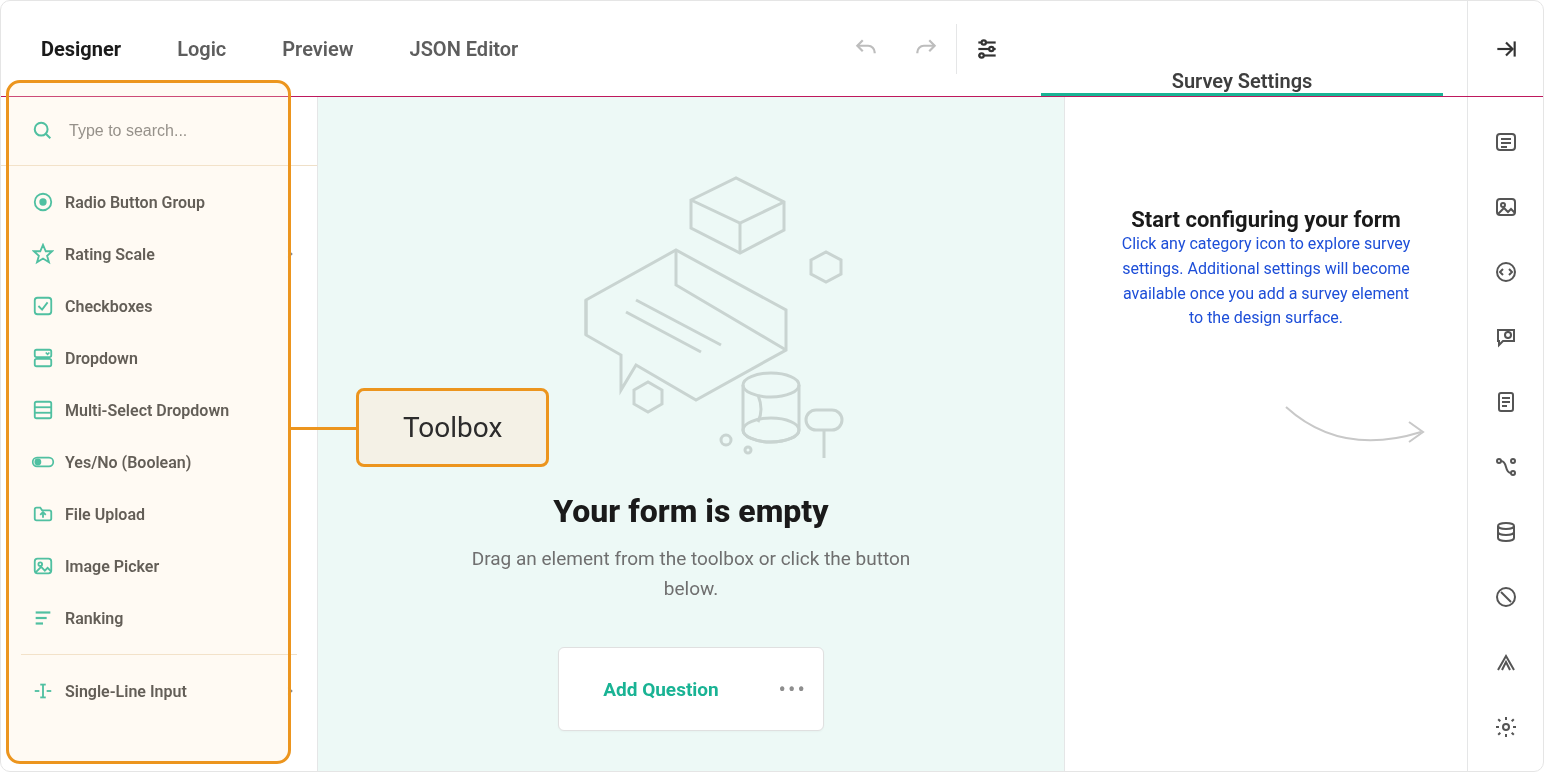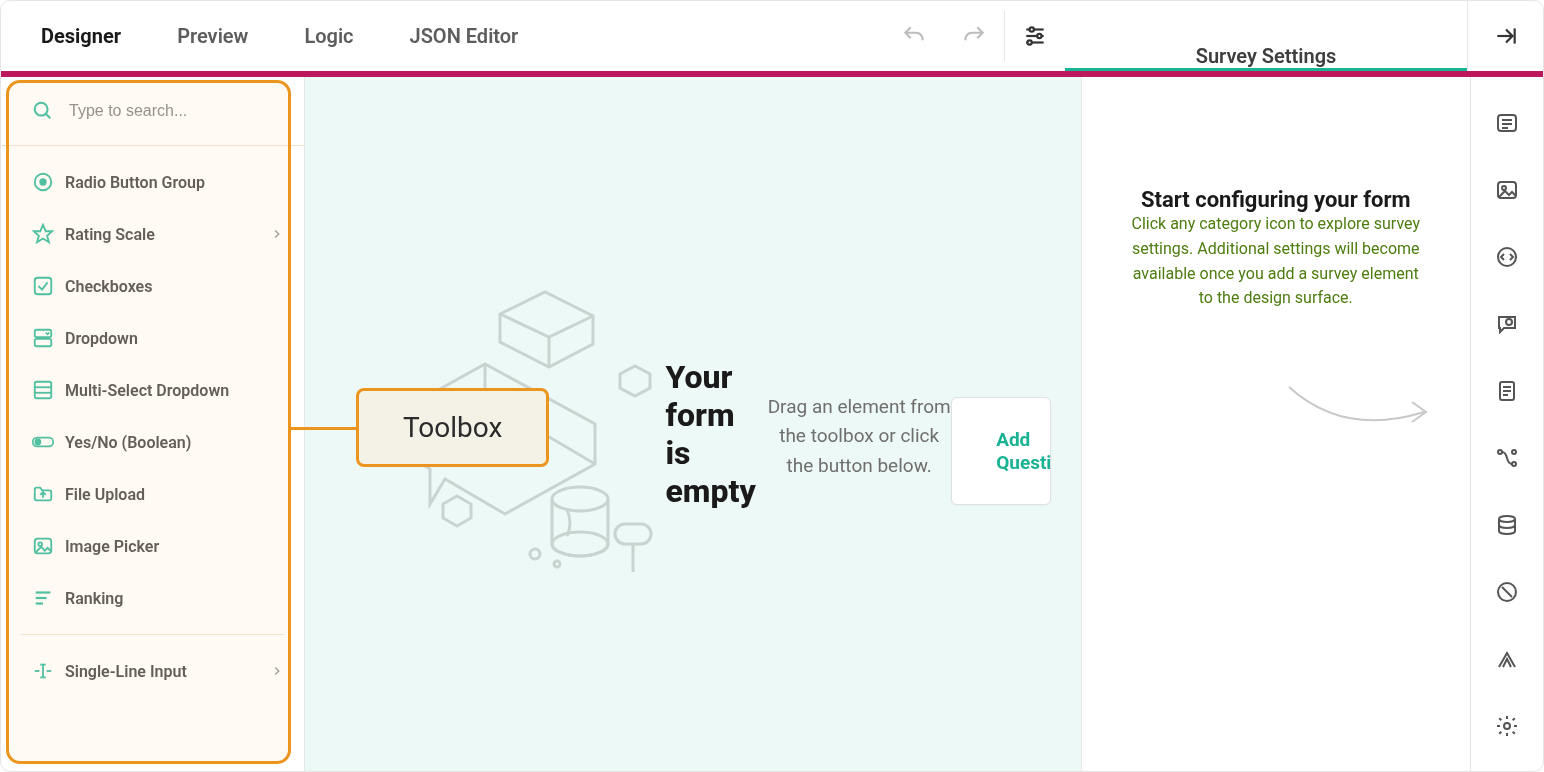--- a/index.html
+++ b/index.html
@@ -13,24 +13,25 @@
 }
 .app {
   display: flex;
   flex-direction: column;
   width: 100%;
   height: 100%;
   border: 1px solid #e5e5e5;
   border-radius: 10px;
 }
 .topbar {
-  height: 76px;
+  height: 96px;
   display: flex;
   align-items: stretch;
-  border-bottom: 6px solid #be185d;
+  border-bottom: 1px solid #be185d;
+  gap: 24px;
 }
 .tabs {
   display: flex;
   align-items: center;
   gap: 0;
   padding-left: 12px;
 }
 .tab {
   padding: 0 28px;
   height: 100%;
@@ -139,21 +140,21 @@
   height: 24px;
   display: inline-flex;
   align-items: center;
   justify-content: center;
   color: #19b394;
 }
 .canvas {
   flex: 1;
   background: #edf9f6;
   display: flex;
-  flex-direction: row;
+  flex-direction: column;
   align-items: center;
   justify-content: flex-start;
   padding: 50px 30px 40px;
   border-left: 1px solid #e5e6e7;
   border-right: 1px solid #e5e6e7;
 }
 .illustration {
   width: 330px;
   height: 340px;
   display: flex;
@@ -209,21 +210,21 @@
   text-align: center;
   position: relative;
 }
 .settings-title {
   font-size: 22px;
   font-weight: 700;
   color: #1a1a1a;
 }
 .settings-desc {
   font-size: 16px;
-  color: #4d7c0f;
+  color: #1d4ed8;
   line-height: 1.55;
   max-width: 300px;
   margin: 0 auto;
 }
 .settings-arrow {
   position: absolute;
   right: 36px;
   top: 300px;
   color: #c8c8c8;
 }
@@ -287,24 +288,24 @@
 <body>
 
 <div class="app">
 
   <div class="topbar">
     <div class="tabs">
       <div class="tab active">
           <span>Designer</span>
         </div>
       <div class="tab">
+          <span>Logic</span>
+        </div>
+      <div class="tab">
           <span>Preview</span>
-        </div>
-      <div class="tab">
-          <span>Logic</span>
         </div>
       <div class="tab">
           <span>JSON Editor</span>
         </div>
     </div>
     <div class="topbar-spacer"></div>
     <div class="topbar-actions">
       <div class="topbar-btn">
         <span>
           <svg width="26" height="26" viewBox="0 0 24 24" fill="none" stroke="#bdbdbd" stroke-width="2">

